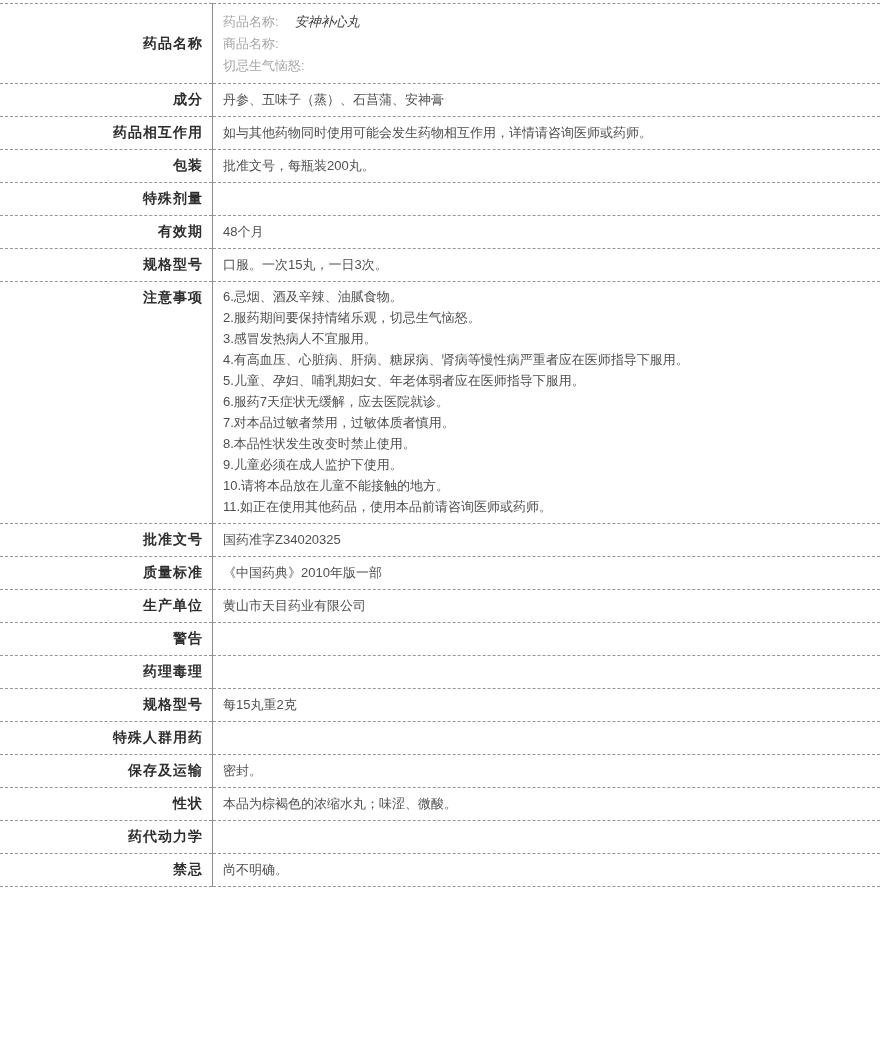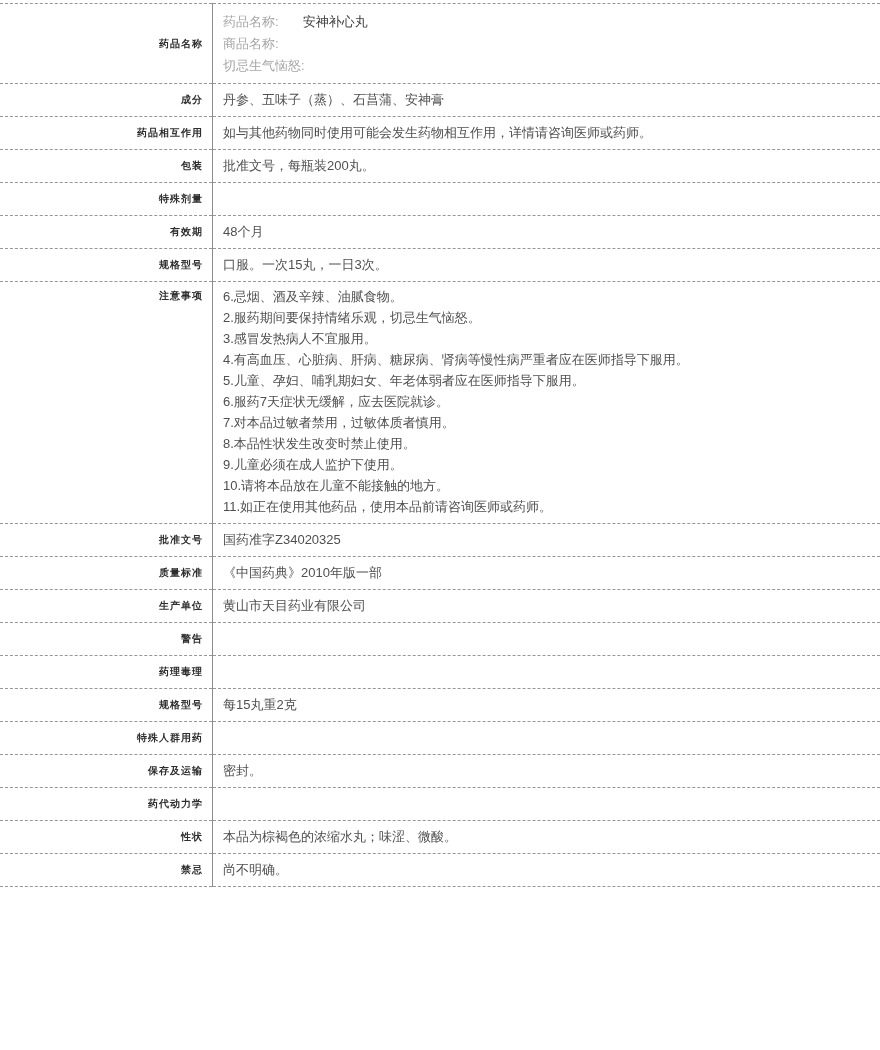--- a/index.html
+++ b/index.html
@@ -26,38 +26,38 @@
     overflow: hidden;
   }
   table.drug-table tr:last-child td {
     border-bottom: 1px dashed #979797;
   }
   td.cell-label {
     width: 203px;
     border-right: 1px solid #8d8d8d;
     text-align: right;
     padding: 0 9px 0 0;
-    font-size: 10px;
+    font-size: 14px;
     font-weight: bold;
     color: #2e2e2e;
     height: 32px;
     letter-spacing: 1px;
   }
   td.cell-value {
     padding: 0 10px 0 10px;
     font-size: 13px;
     color: #4f4f4f;
     height: 32px;
   }
   
   tr.row-name td.cell-label { height: 79px; }
   tr.row-name td.cell-value { height: 79px; }
   .name-line { line-height: 22px; white-space: nowrap; }
   .muted { color: #a5a5a5; }
-  .name-val { color: #3c3c3c; margin-left: 24px; }
+  .name-val { color: #3c3c3c; margin-left: 16px; font-style: italic; }
   
   tr.row-notes td.cell-label {
     vertical-align: top;
     padding-top: 7px;
     height: auto;
   }
   tr.row-notes td.cell-value {
     vertical-align: top;
     padding-top: 4px;
     padding-bottom: 6px;
@@ -168,27 +168,27 @@
         <td class="cell-label">特殊人群用药</td>
         <td class="cell-value"></td>
       </tr>
 
       <tr>
         <td class="cell-label">保存及运输</td>
         <td class="cell-value">密封。</td>
       </tr>
 
       <tr>
-        <td class="cell-label">药代动力学</td>
-        <td class="cell-value"></td>
+        <td class="cell-label">性状</td>
+        <td class="cell-value">本品为棕褐色的浓缩水丸；味涩、微酸。</td>
       </tr>
 
       <tr>
-        <td class="cell-label">性状</td>
-        <td class="cell-value">本品为棕褐色的浓缩水丸；味涩、微酸。</td>
+        <td class="cell-label">药代动力学</td>
+        <td class="cell-value"></td>
       </tr>
 
       <tr>
         <td class="cell-label">禁忌</td>
         <td class="cell-value">尚不明确。</td>
       </tr>
     </tbody>
   </table>
 </div>
 

